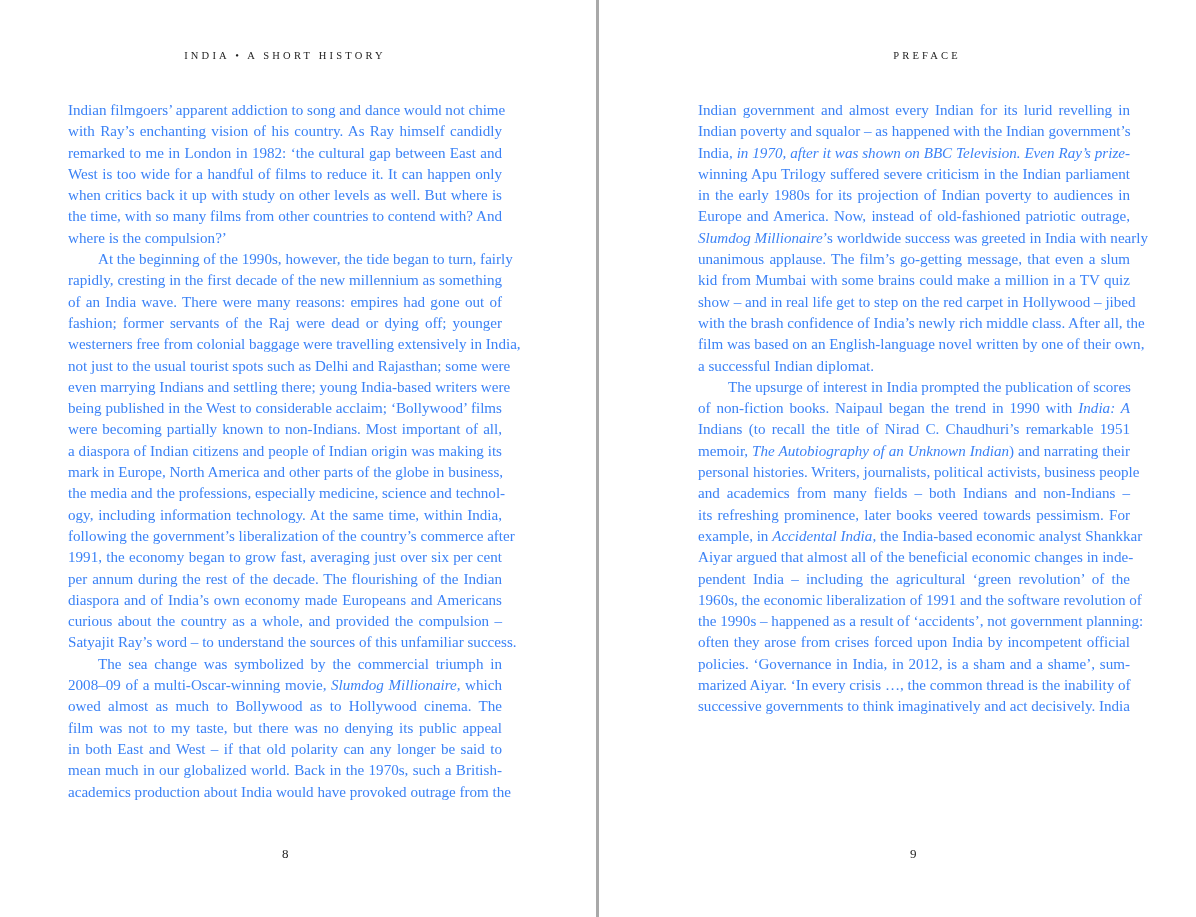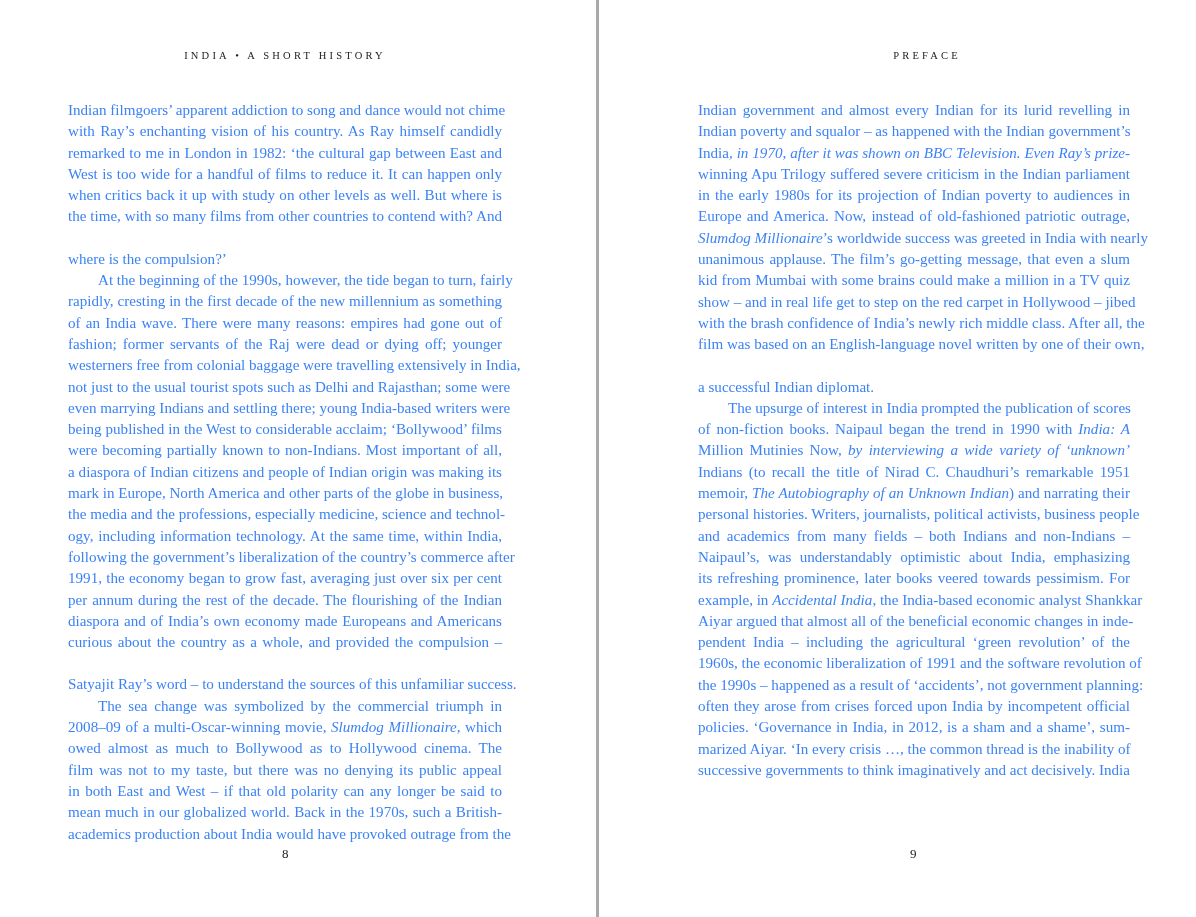--- a/index.html
+++ b/index.html
@@ -20,21 +20,21 @@
       position: absolute; top: 100px;
       font-family: "Liberation Serif", "DejaVu Serif", serif;
       font-size: 15.1px; line-height: 21.3px; color: #3b82f6;
       text-align: justify; hyphens: manual;
     }
     .page-left .body-text { left: 68px; width: 434px; }
     .page-right .body-text { left: 97px; width: 432px; }
     .para { margin: 0; }
     .para.indent { text-indent: 30px; }
     .line { display: block; text-align: justify; text-align-last: justify; white-space: nowrap; }
-    .line.last { text-align-last: left; margin-top: 21px; }
+    .line.last { text-align-last: left; }
     .folio {
       position: absolute; top: 846px;
       font-family: "Liberation Serif", "DejaVu Serif", serif;
       font-size: 13px; color: #222;
     }
     .page-left .folio { left: 282px; }
     .page-right .folio { left: 309px; }
     i { font-style: italic; }
   </style>
 </head>
@@ -103,26 +103,24 @@
           <span class="line">unanimous applause. The film’s go-getting message, that even a slum</span>
           <span class="line">kid from Mumbai with some brains could make a million in a TV quiz</span>
           <span class="line">show – and in real life get to step on the red carpet in Hollywood – jibed</span>
           <span class="line">with the brash confidence of India’s newly rich middle class. After all, the</span>
           <span class="line">film was based on an English-language novel written by one of their own,</span>
           <span class="line last">a successful Indian diplomat.</span>
         </div>
         <div class="para indent" style="text-indent: 0px;">
           <span class="line" style="padding-left: 30px;">The upsurge of interest in India prompted the publication of scores</span>
           <span class="line">of non-fiction books. Naipaul began the trend in 1990 with <i>India: A</i></span>
-          <span class="line">Million Mutinies Now,<i> by interviewing a wide variety of ‘unknown’</i></span>
           <span class="line">Indians (to recall the title of Nirad C. Chaudhuri’s remarkable 1951</span>
           <span class="line">memoir, <i>The Autobiography of an Unknown Indian</i>) and narrating their</span>
           <span class="line">personal histories. Writers, journalists, political activists, business people</span>
           <span class="line">and academics from many fields – both Indians and non-Indians –</span>
-          <span class="line">Naipaul’s, was understandably optimistic about India, emphasizing</span>
           <span class="line">its refreshing prominence, later books veered towards pessimism. For</span>
           <span class="line">example, in <i>Accidental India</i>, the India-based economic analyst Shankkar</span>
           <span class="line">Aiyar argued that almost all of the beneficial economic changes in inde-</span>
           <span class="line">pendent India – including the agricultural ‘green revolution’ of the</span>
           <span class="line">1960s, the economic liberalization of 1991 and the software revolution of</span>
           <span class="line">the 1990s – happened as a result of ‘accidents’, not government planning:</span>
           <span class="line">often they arose from crises forced upon India by incompetent official</span>
           <span class="line">policies. ‘Governance in India, in 2012, is a sham and a shame’, sum-</span>
           <span class="line">marized Aiyar. ‘In every crisis …, the common thread is the inability of</span>
           <span class="line">successive governments to think imaginatively and act decisively. India</span>

